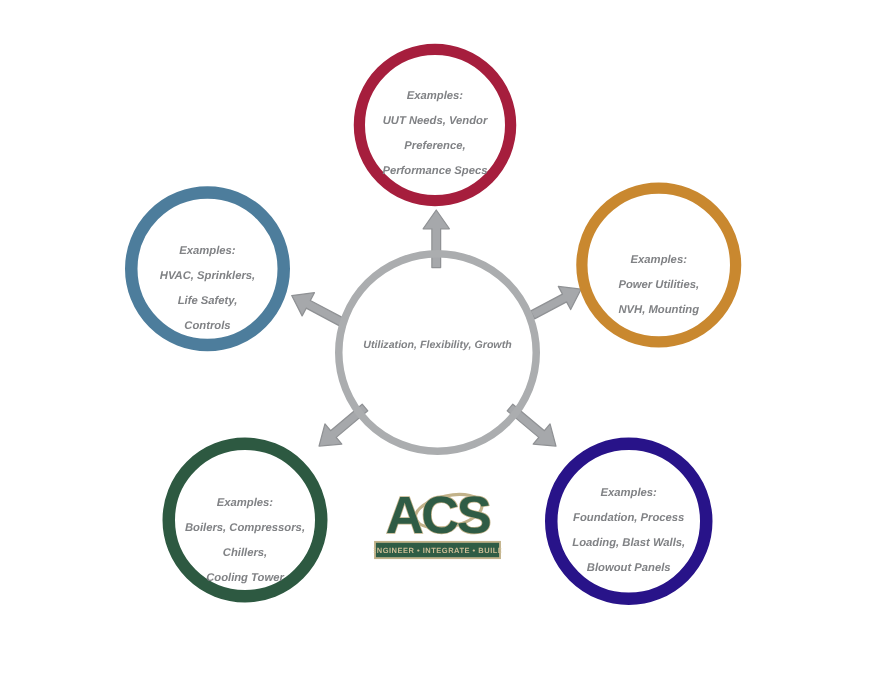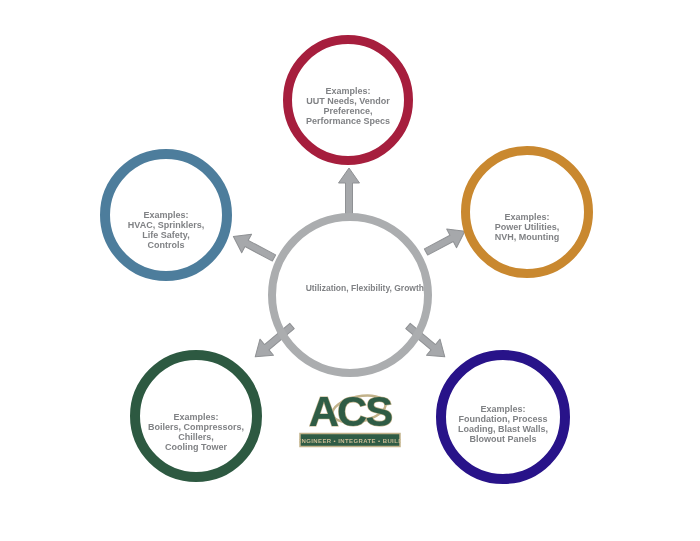--- a/index.html
+++ b/index.html
@@ -18,24 +18,25 @@
     display: flex;
     align-items: center;
     justify-content: center;
     text-align: center;
   }
   .ring .label {
     font-weight: bold;
     color: #808285;
     white-space: pre-line;
     font-size: 9px;
-    line-height: 10px;
+    line-height: 20px;
+    font-style: italic;
   }
   
-  .ring.center { left:268px; top:213px; width:164px; height:164px; border:8px solid #4d7c0f;justify-content:flex-end; }
+  .ring.center { left:268px; top:200px; width:164px; height:164px; border:6px solid #4d7c0f; }
   .ring.center .label { font-size:8.5px; white-space:nowrap; transform:translateY(-7px); }
   
   .ring.top          { left:283px; top:35px;  width:130px; height:130px; border:9px  solid #A61E3D; }
   .ring.right        { left:461px; top:146px; width:132px; height:132px; border:9px  solid #C9882F; }
   .ring.bottom-right { left:436px; top:350px; width:134px; height:134px; border:10px solid #281389; }
   .ring.bottom-left  { left:130px; top:350px; width:132px; height:132px; border:10px solid #2D5941; }
   .ring.left         { left:100px; top:149px; width:132px; height:132px; border:10px solid #4D7D9C; }
   .ring.top .label          { transform:translateY(6px); }
   .ring.right .label        { transform:translateY(15px); }
   .ring.bottom-right .label { transform:translateY(7px); }

